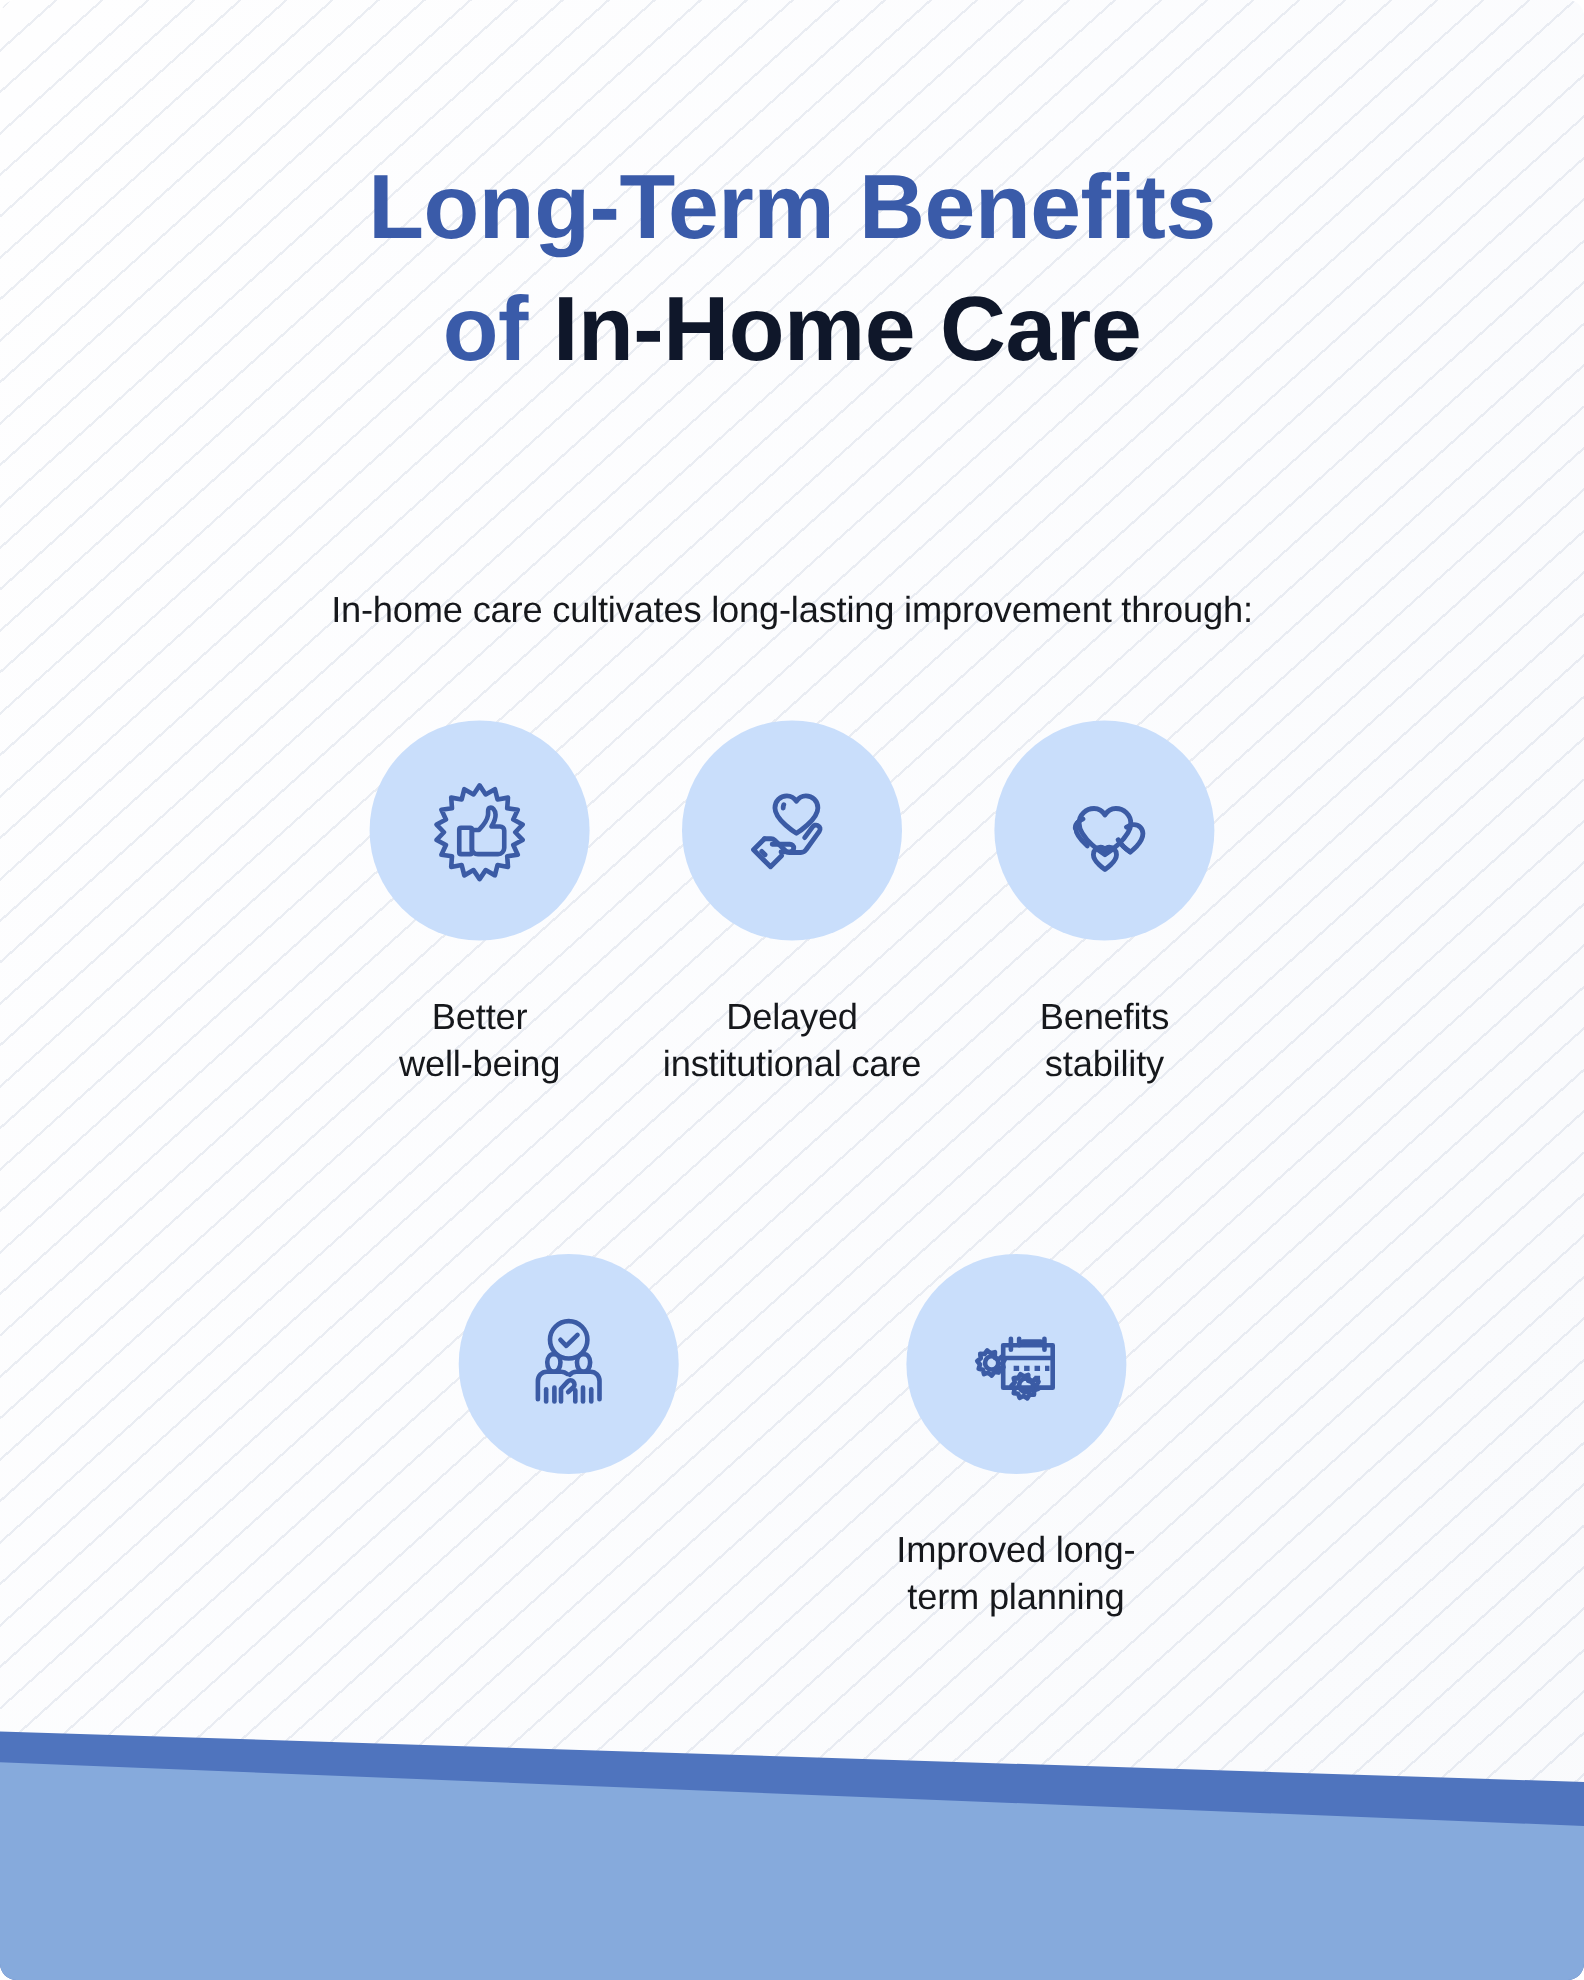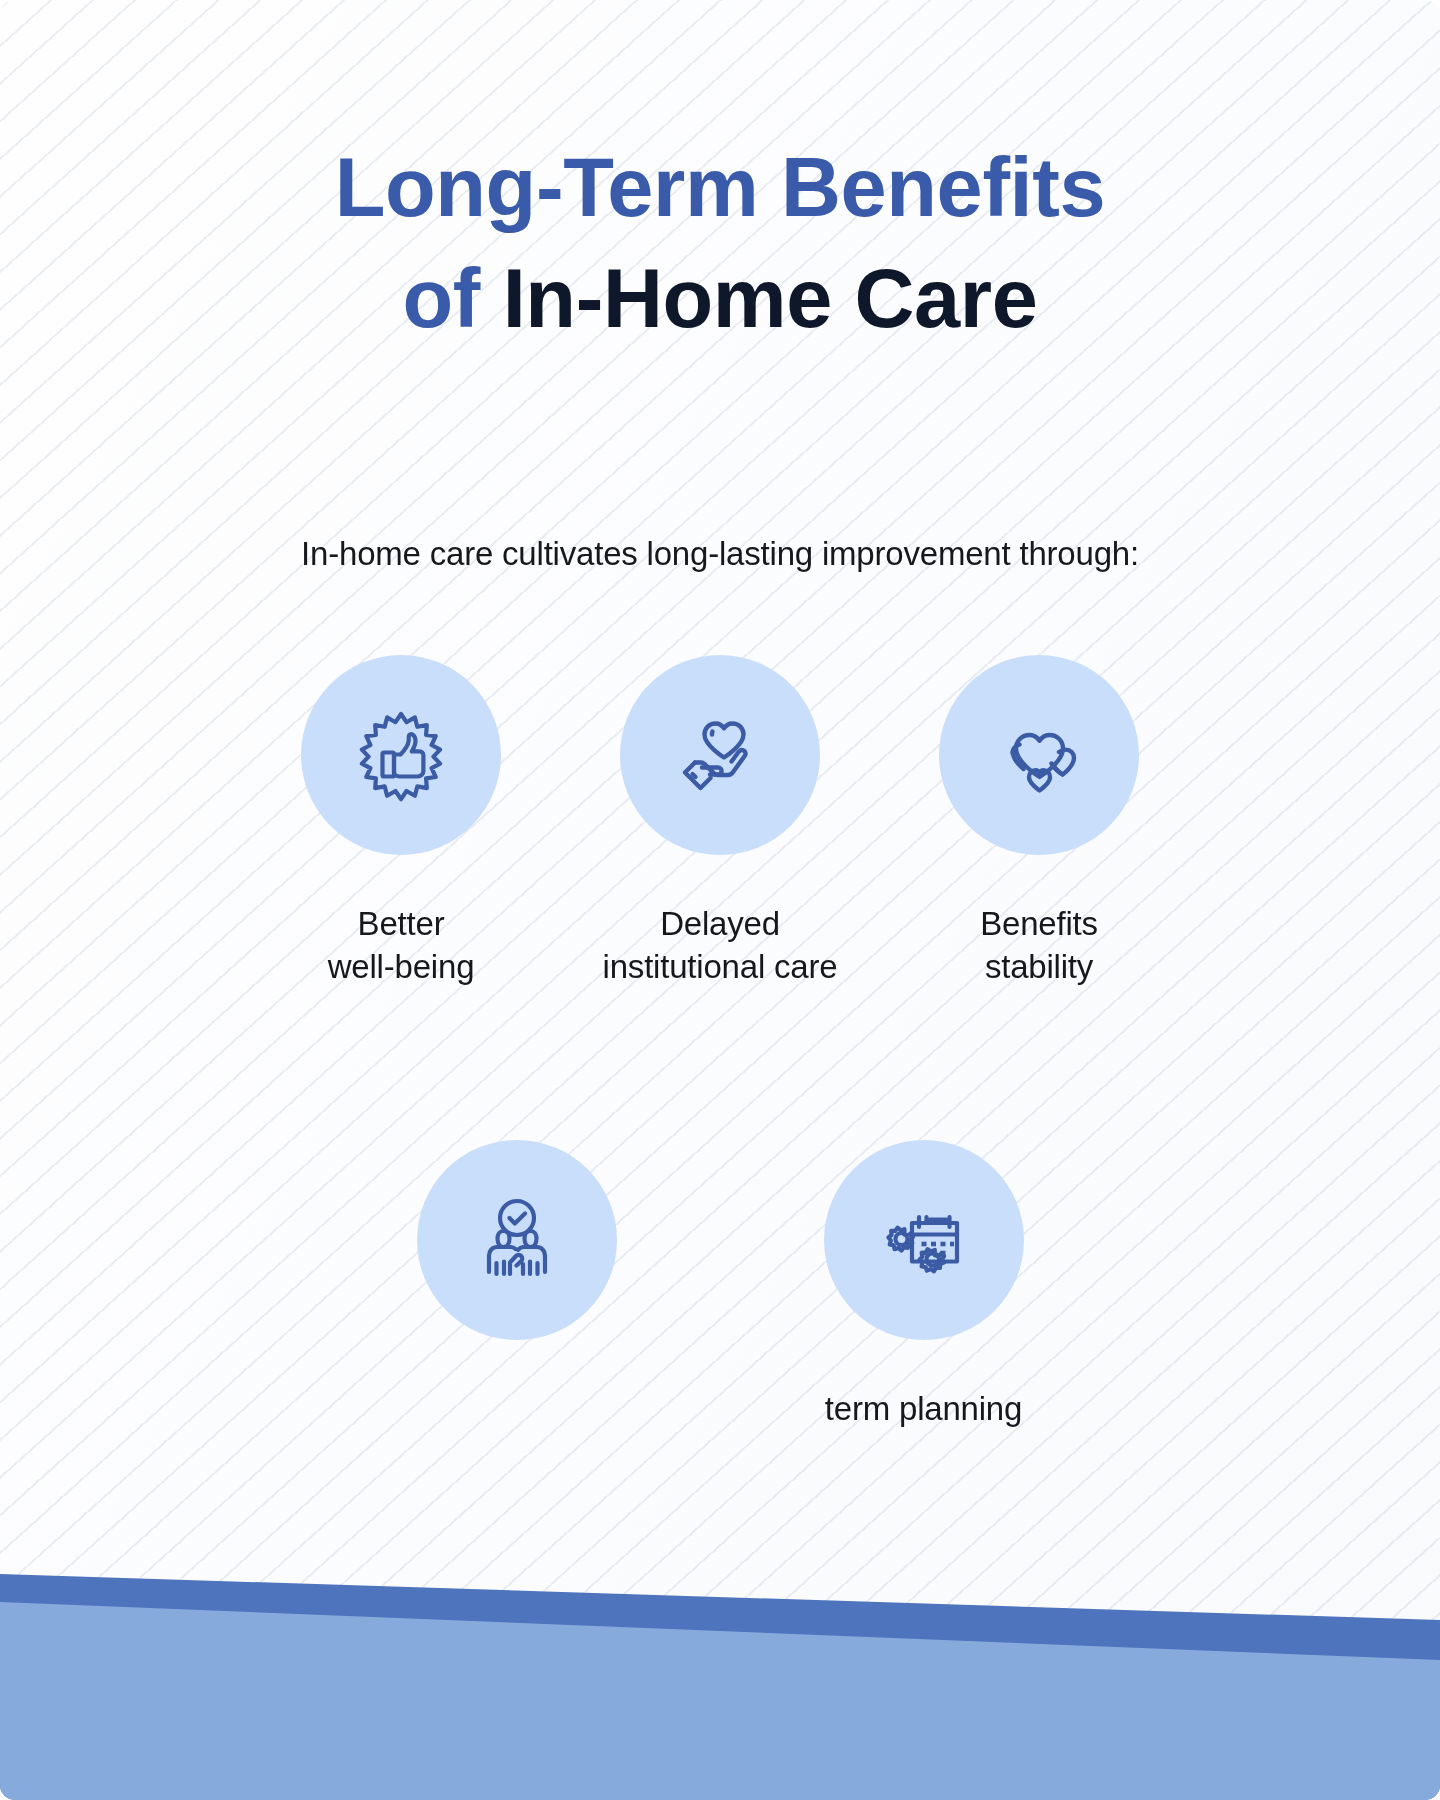--- a/index.html
+++ b/index.html
@@ -63,21 +63,21 @@
     white-space:nowrap;
     margin-top:37px;
   }
 
   
   .row {
     position:absolute;
     display:flex;
     justify-content:center;
   }
-  .row-1 { top:655px; left:0; right:0; gap:119px; }
+  .row-1 { top:655px; left:0; right:0; gap:84px; }
   .row-2 { top:1140px; left:0; right:0; gap:207px; }
 
   .benefit {
     width:200px;
     display:flex;
     flex-direction:column;
     align-items:center;
   }
   .circle {
     width:200px; height:200px;
@@ -217,20 +217,21 @@
               <path d="M66.5 63 L71.5 63"></path>
             </g>
             <path d="M32.3 37.5 L35.6 38.9 L38.6 36.4 L41.2 39.5 L38.8 42.6 L40.3 45.9 L36.4 46.8 L35.9 50.8 L31.9 50.3 L29.5 53.5 L26.3 50.9 L22.6 52.2 L21.6 48.3 L17.7 47.4 L18.9 43.5 L16.4 40.4 L19.6 37.8 L19.1 33.8 L23.1 33.9 L25.5 30.7 L28.7 33.2 L32.5 32.2 Z" transform="translate(-2,7)"></path>
             <circle cx="27.5" cy="49" r="6"></circle>
             <path d="M60.7 64.3 L64.4 65.3 L67.1 62.4 L70.1 65.1 L68.1 68.5 L69.9 71.6 L66.1 72.9 L66 76.9 L62 76.8 L59.9 80.3 L56.5 78.1 L52.9 79.7 L51.5 76 L47.6 75.5 L48.4 71.5 L45.6 68.6 L48.5 65.8 L47.6 61.9 L51.6 61.6 L53.7 58.2 L57 60.4 L60.8 59 Z" transform="translate(0,1)"></path>
             <circle cx="58.8" cy="69.4" r="6.3"></circle>
           </svg>
         </span>
       </div>
       <div class="benefit-label">
+        <div>Improved long-</div>
         <div>term planning</div>
       </div>
     </div>
 
   </div>
 
   <div class="band-wrap">
     <svg width="1440" height="230" viewBox="0 0 1440 230" preserveAspectRatio="none">
       <polygon points="0,4 1440,50 1440,230 0,230" fill="#4F74BE"></polygon>
       <polygon points="0,32 1440,90 1440,230 0,230" fill="#86AADC"></polygon>

